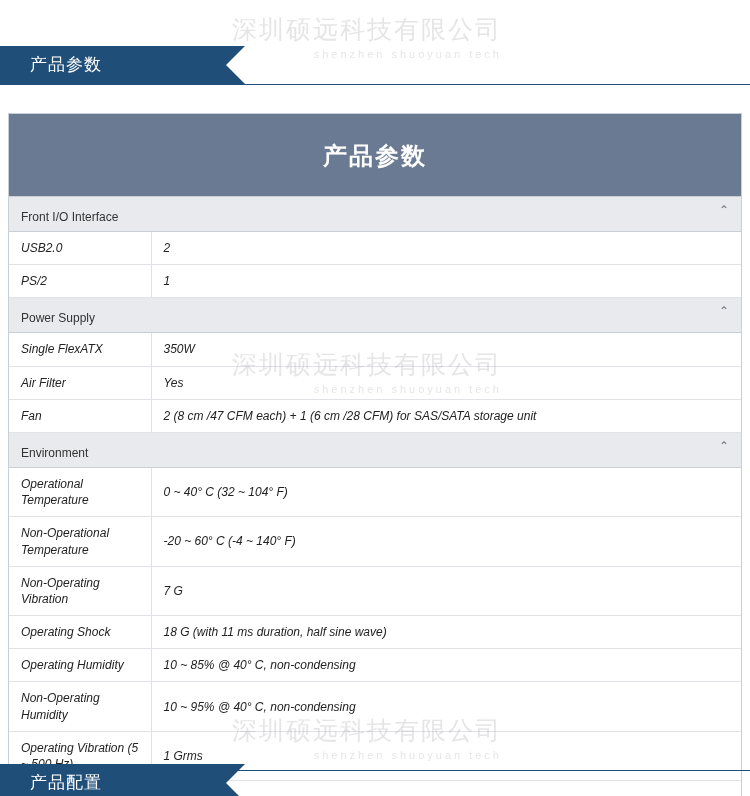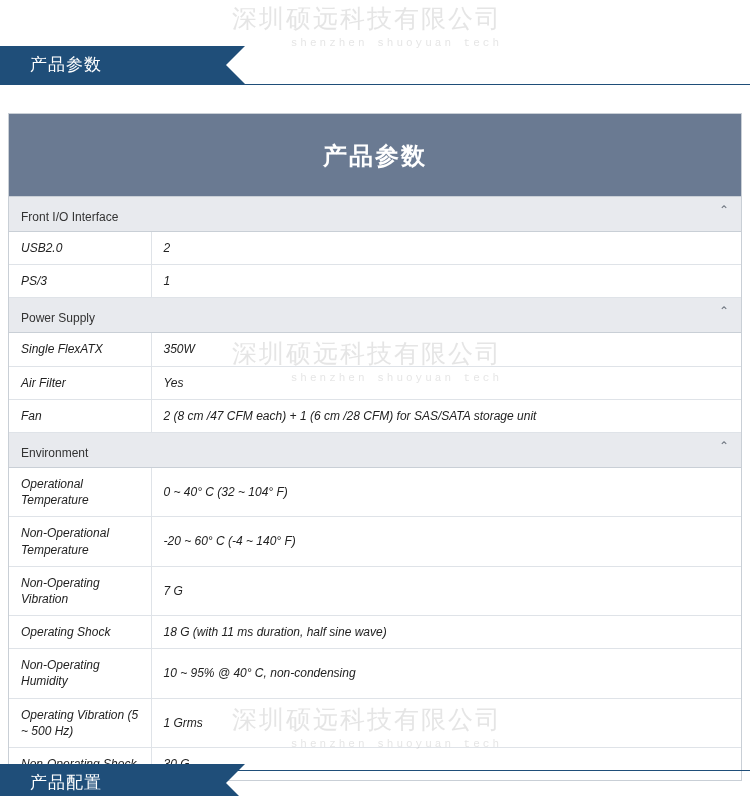--- a/index.html
+++ b/index.html
@@ -20,21 +20,22 @@
   }
 
   
   .wm {
     position: absolute;
     color: rgba(170,170,170,0.30);
     font-size: 25px;
     letter-spacing: 2px;
     white-space: nowrap;
     pointer-events: none;
-    font-family: Liberation Mono, monospace;
+    font-family: Liberation Sans, sans-serif;
+    margin-top: 11px;
   }
   .wm .sub {
     display: block;
     font-size: 11px;
     letter-spacing: 3px;
     text-align: right;
     margin-top: 2px;
   }
   .wm-top  { left: 232px; top: 2px; }
   .wm-mid  { left: 232px; top: 337px; }
@@ -151,21 +152,21 @@
     <table class="spec">
       <tbody id="spec-body">
           <tr class="group">
             <td colspan="2">Front I/O Interface<span class="chev">⌃</span></td>
           </tr>
           <tr class="item">
             <td class="k">USB2.0</td>
             <td class="v">2</td>
           </tr>
           <tr class="item">
-            <td class="k">PS/3</td>
+            <td class="k">PS/2</td>
             <td class="v">1</td>
           </tr>
           <tr class="group">
             <td colspan="2">Power Supply<span class="chev">⌃</span></td>
           </tr>
           <tr class="item">
             <td class="k">Single FlexATX</td>
             <td class="v">350W</td>
           </tr>
           <tr class="item">
@@ -187,20 +188,24 @@
             <td class="k">Non-Operational Temperature</td>
             <td class="v">-20 ~ 60° C (-4 ~ 140° F)</td>
           </tr>
           <tr class="item">
             <td class="k">Non-Operating Vibration</td>
             <td class="v">7 G</td>
           </tr>
           <tr class="item">
             <td class="k">Operating Shock</td>
             <td class="v">18 G (with 11 ms duration, half sine wave)</td>
+          </tr>
+          <tr class="item">
+            <td class="k">Operating Humidity</td>
+            <td class="v">10 ~ 85% @ 40° C, non-condensing</td>
           </tr>
           <tr class="item">
             <td class="k">Non-Operating Humidity</td>
             <td class="v">10 ~ 95% @ 40° C, non-condensing</td>
           </tr>
           <tr class="item">
             <td class="k">Operating Vibration (5 ~ 500 Hz)</td>
             <td class="v">1 Grms</td>
           </tr>
           <tr class="item">

